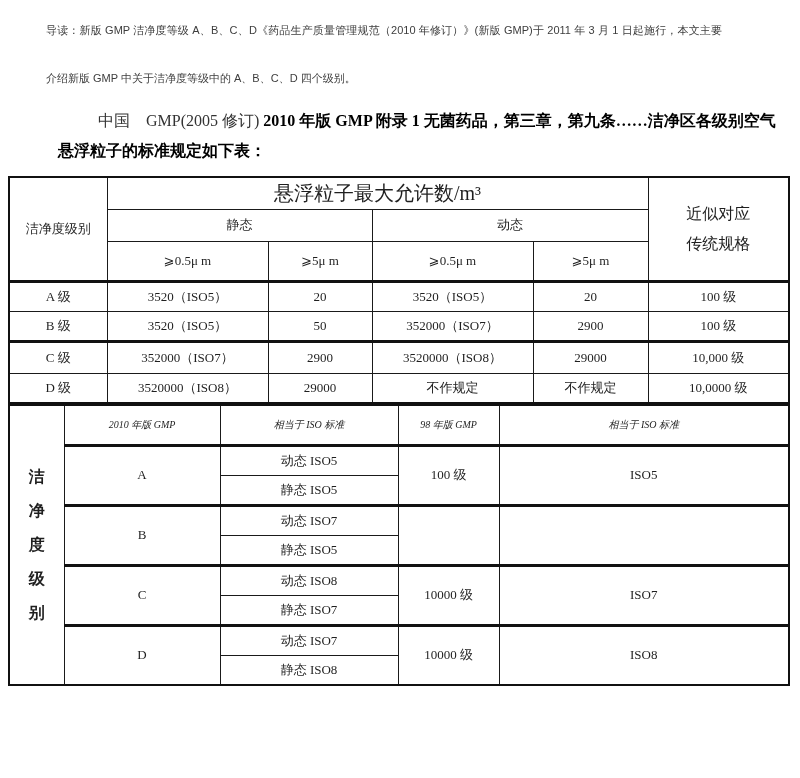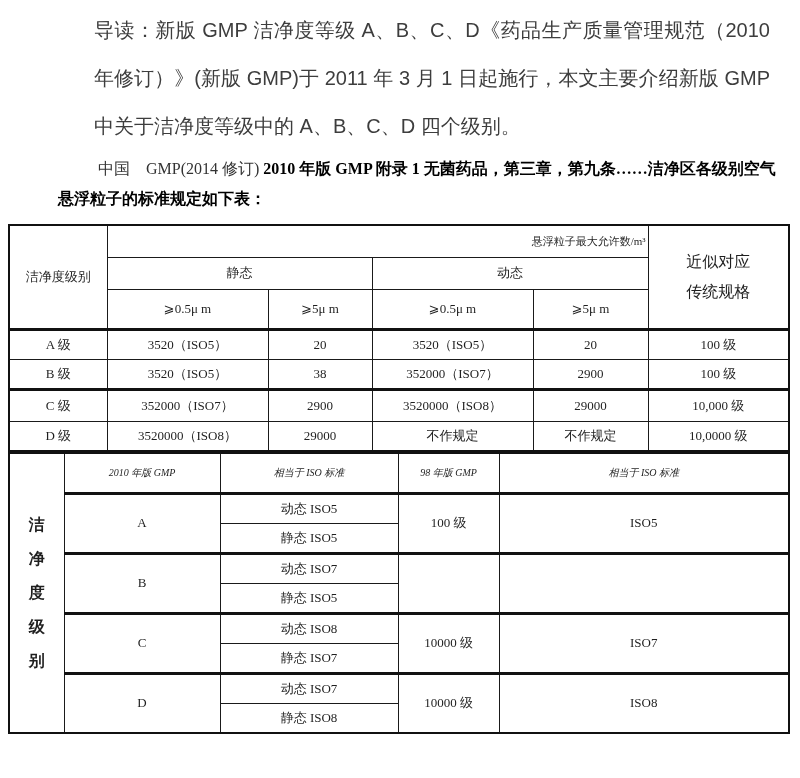--- a/index.html
+++ b/index.html
@@ -7,24 +7,24 @@
     width: 800px;
     height: 778px;
     box-sizing: border-box;
     padding: 6px 12px 4px 8px;
     font-family: "Liberation Serif", "DejaVu Serif", serif;
     color: #1f1f1f;
     overflow: hidden;
   }
   
   .intro {
-    margin: 0 0 0 86px;
+    margin: 0 0 0 38px;
     width: 676px;
     font-family: "Liberation Sans", "DejaVu Sans", sans-serif;
-    font-size: 20px;
+    font-size: 11px;
     line-height: 48px;
     color: #3d3d3d;
     text-align: justify;
   }
   
   .para2 {
     margin: 4px 0 0 50px;
     width: 732px;
     font-size: 16px;
     line-height: 30px;
@@ -56,39 +56,39 @@
     overflow: hidden;
     font-family: "Liberation Serif", "DejaVu Serif", "DejaVu Sans", serif;
     color: #1f1f1f;
   }
   .tkb { border-bottom: 3px solid #111111; }
 
   .h32 { height: 32px; }
   .h40 { height: 40px; }
   .h30 { height: 30px; }
   .t1 { margin-top: 10px; }
-  .t1 .particles { font-size: 11px; text-align: right; }
+  .t1 .particles { font-size: 20px; }
   .t1 .approx { white-space: pre-line; line-height: 30px; font-size: 16px; text-align: center; }
   .t2 .side {
     white-space: pre-line;
     line-height: 34px;
     font-size: 16px;
     font-weight: bold;
     vertical-align: middle;
   }
   .t2 .hdr { font-size: 10px; font-style: italic; }
 </style>
 </head>
 <body>
 
 <div class="page">
 
   <p class="intro">导读：新版 GMP 洁净度等级 A、B、C、D《药品生产质量管理规范（2010 年修订）》(新版 GMP)于 2011 年 3 月 1 日起施行，本文主要介绍新版 GMP 中关于洁净度等级中的 A、B、C、D 四个级别。</p>
 
-  <p class="para2"><span class="p2-prefix">中国　GMP(2014 修订) </span><span class="p2-main">2010 年版 GMP 附录 1 无菌药品，第三章，第九条……洁净区各级别空气悬浮粒子的标准规定如下表：</span></p>
+  <p class="para2"><span class="p2-prefix">中国　GMP(2005 修订) </span><span class="p2-main">2010 年版 GMP 附录 1 无菌药品，第三章，第九条……洁净区各级别空气悬浮粒子的标准规定如下表：</span></p>
 
   <table class="t1">
     <colgroup>
       <col style="width:98px">
         <col style="width:161px">
         <col style="width:104px">
       <col style="width:161px">
         <col style="width:115px">
         <col style="width:141px">
     </colgroup>
@@ -113,21 +113,21 @@
       <td>A 级</td>
       <td>3520（ISO5）</td>
       <td>20</td>
       <td>3520（ISO5）</td>
       <td>20</td>
       <td>100 级</td>
     </tr>
     <tr class="h30">
       <td class="tkb">B 级</td>
       <td class="tkb">3520（ISO5）</td>
-      <td class="tkb">38</td>
+      <td class="tkb">50</td>
       <td class="tkb">352000（ISO7）</td>
       <td class="tkb">2900</td>
       <td class="tkb">100 级</td>
     </tr>
     <tr class="h32">
       <td>C 级</td>
       <td>352000（ISO7）</td>
       <td>2900</td>
       <td>3520000（ISO8）</td>
       <td>29000</td>

